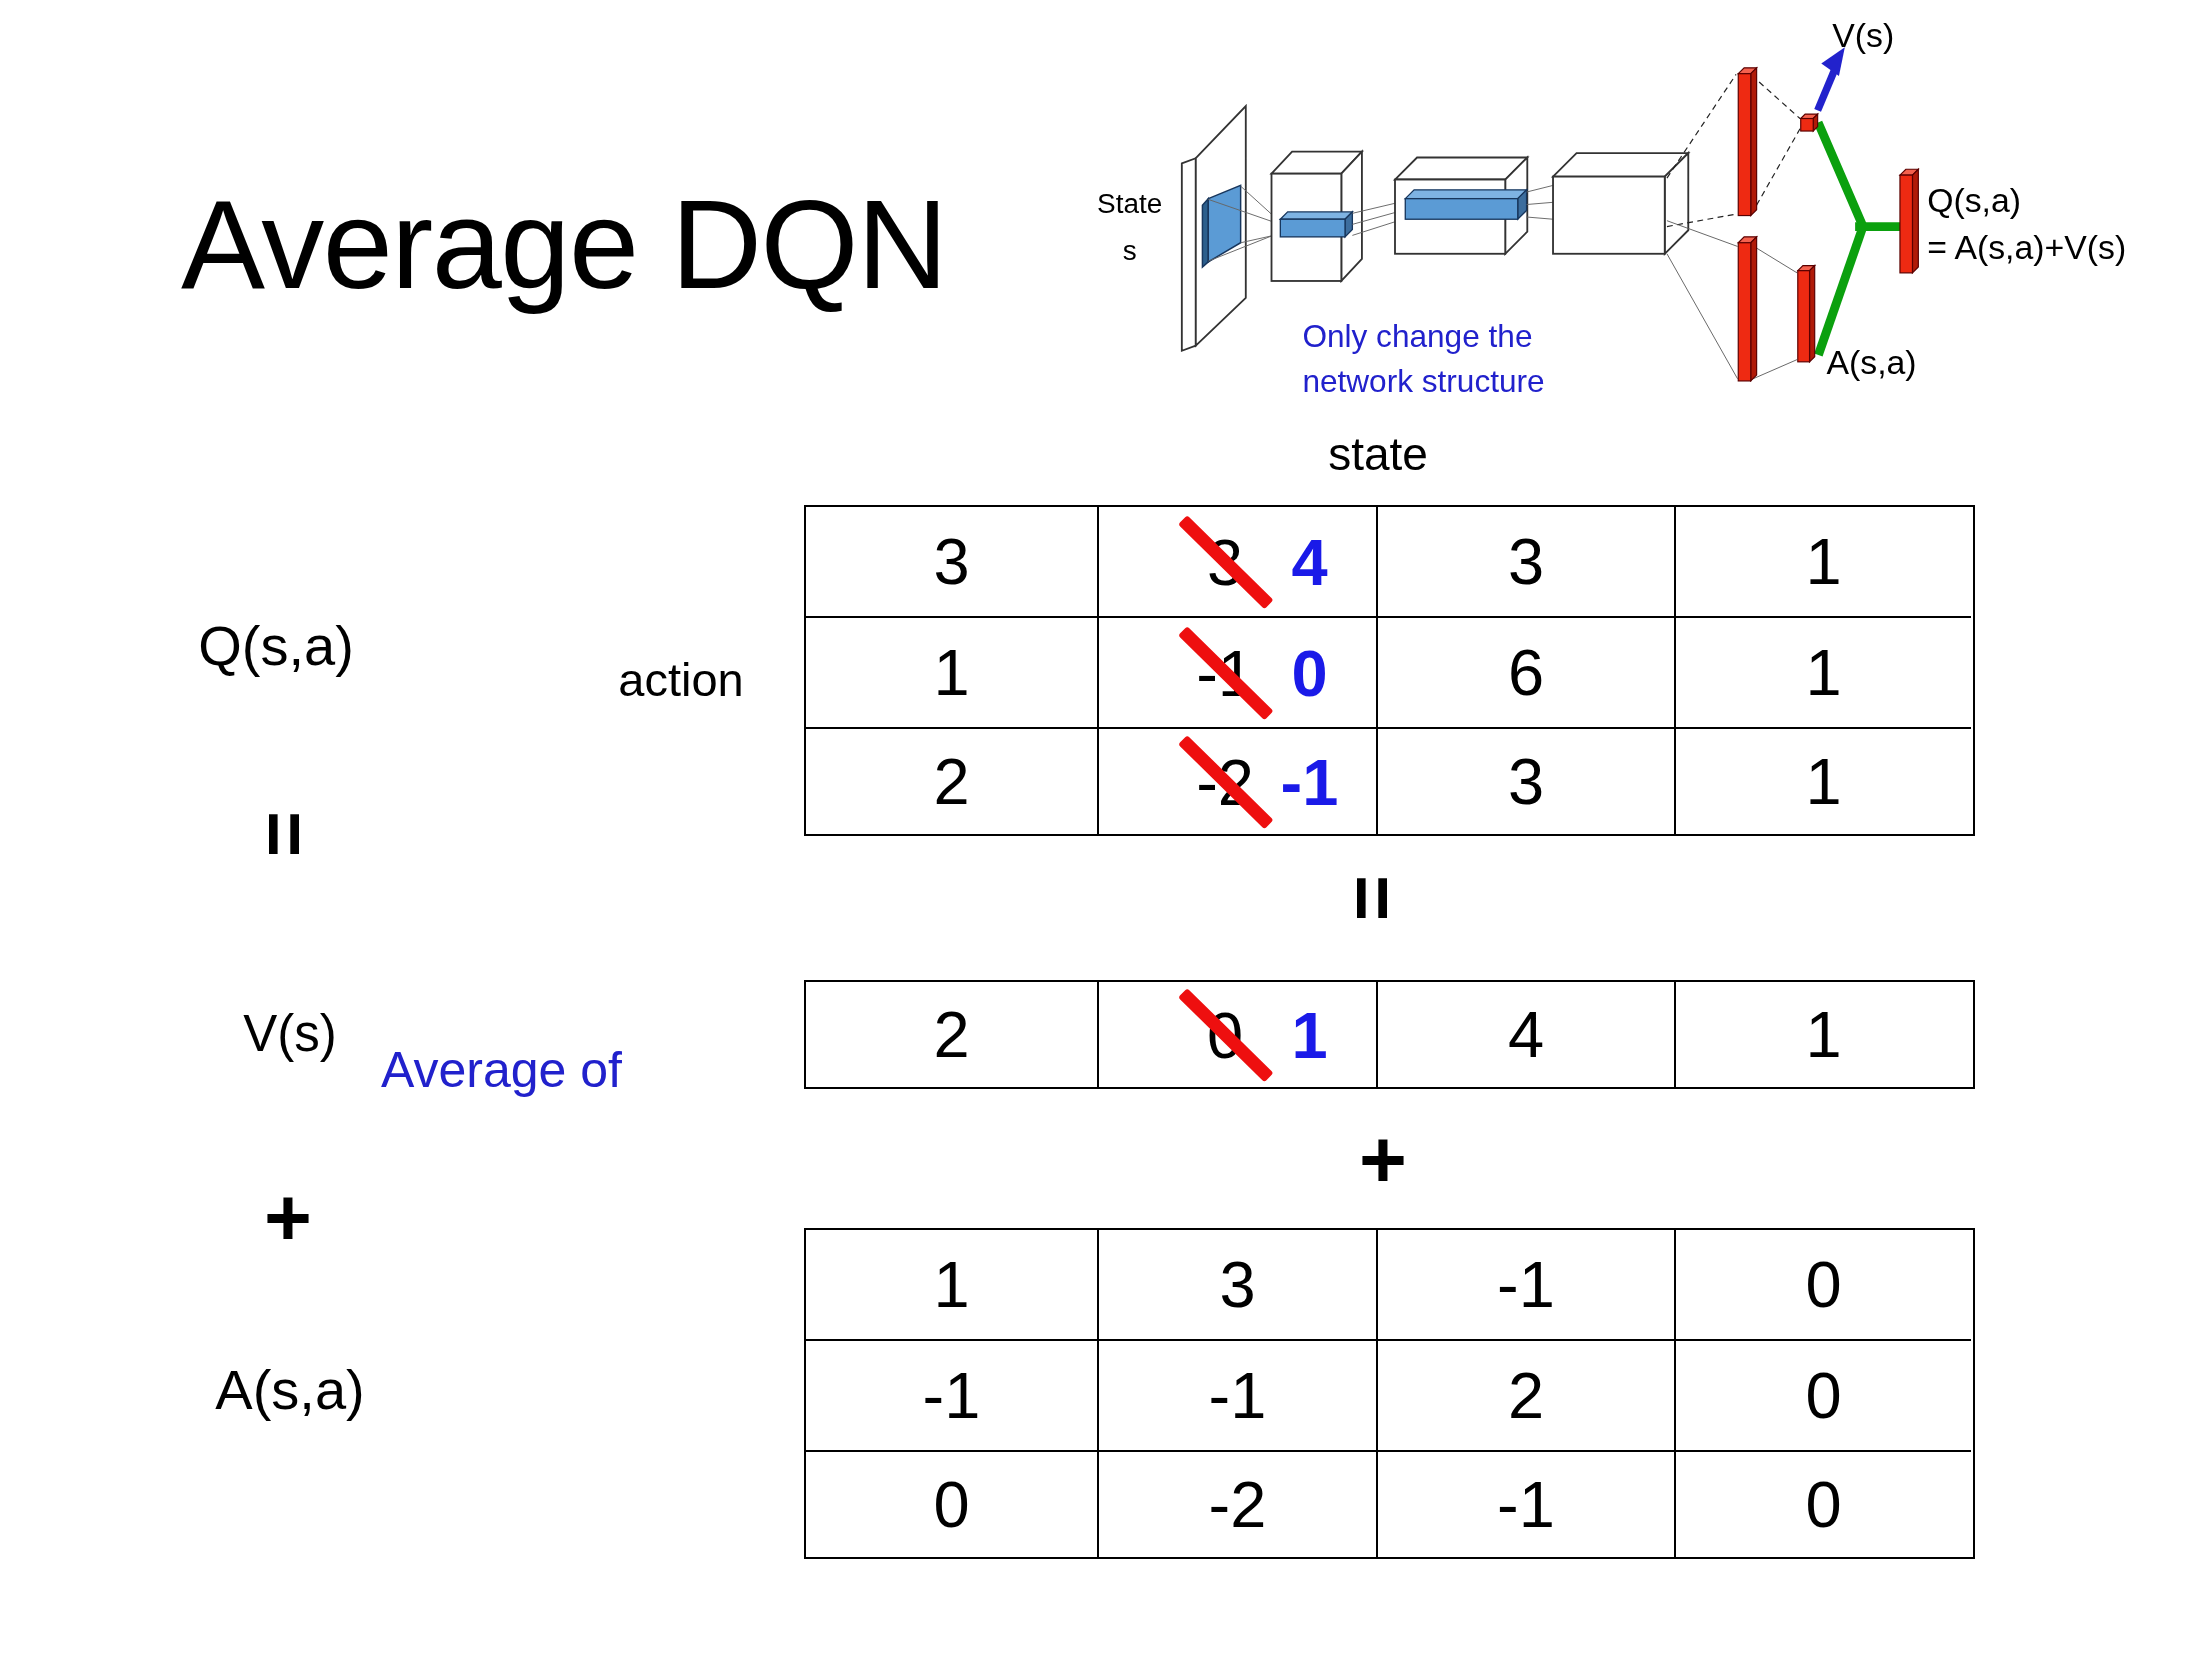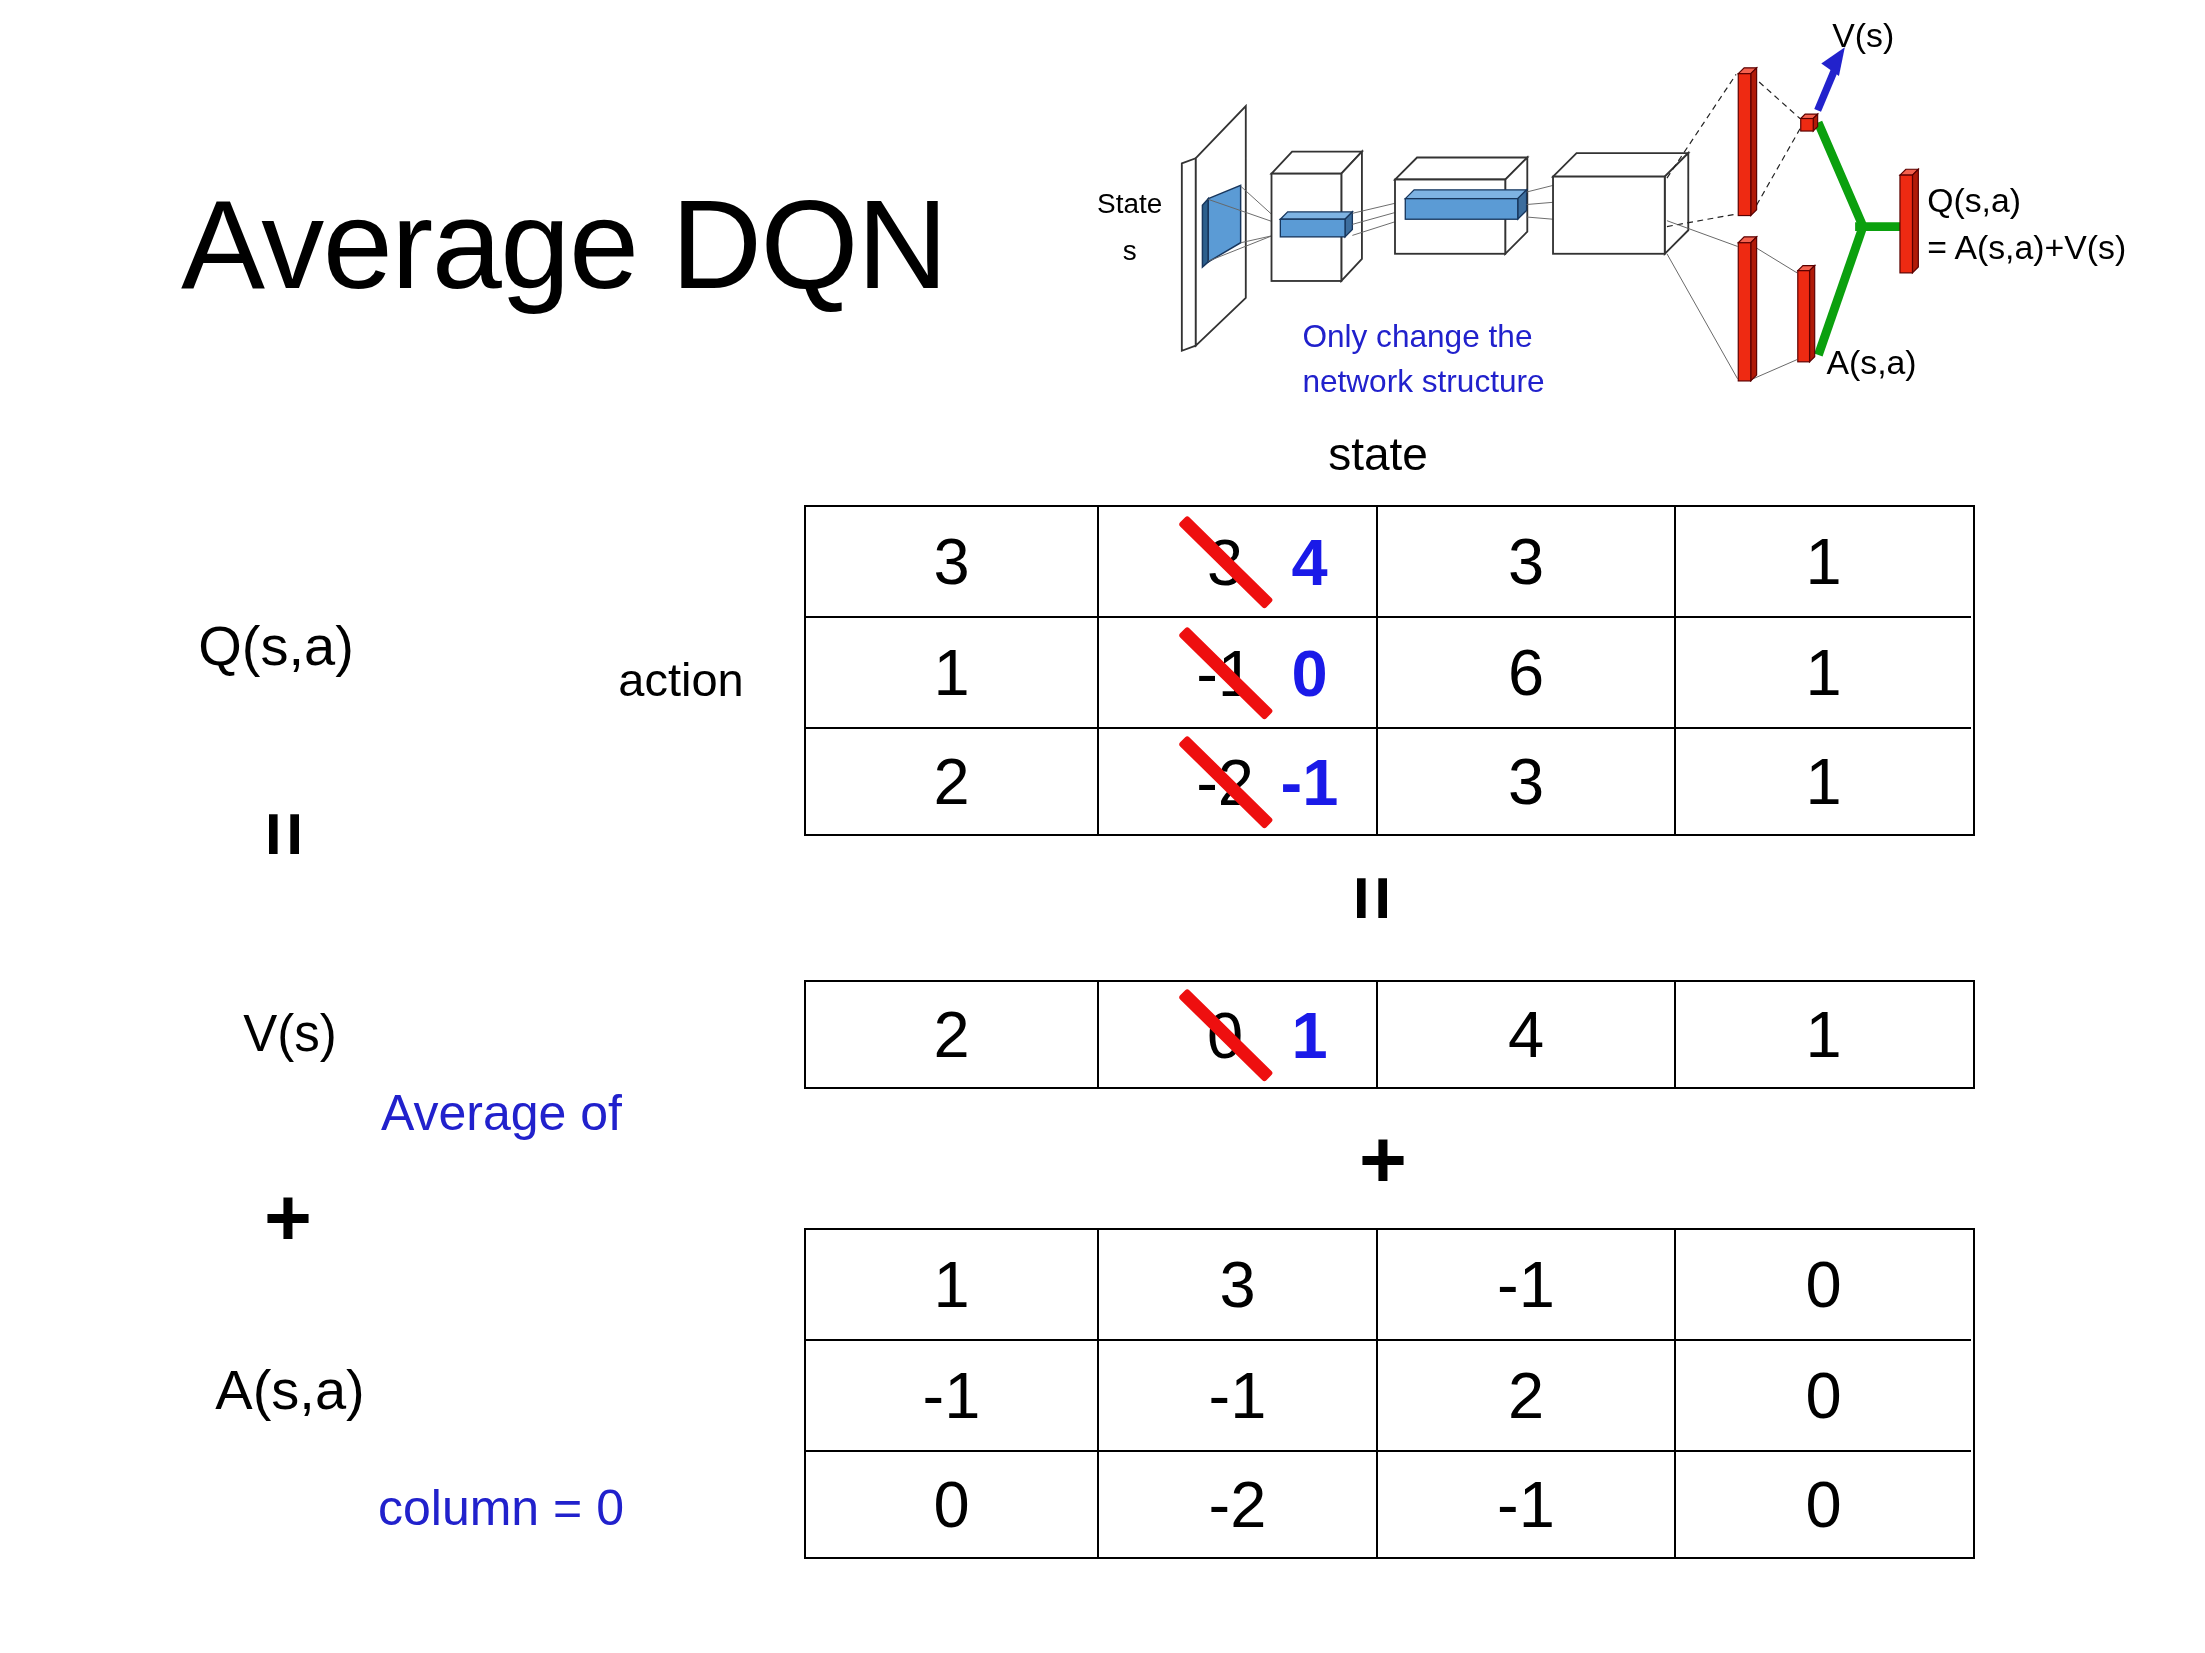--- a/index.html
+++ b/index.html
@@ -15,21 +15,21 @@
   .q-lbl{left:276px;top:645px;font-size:56px;}
   .v-lbl{left:290px;top:1033px;font-size:51px;}
   .a-lbl{left:290px;top:1389px;font-size:56px;}
   .rot-eq{font-size:79px;font-weight:700;transform:translate(-50%,-50%) rotate(90deg);}
   .eq-left{left:285px;top:834px;}
   .eq-mid{left:1373px;top:898px;}
   .plus{font-size:82px;font-weight:700;}
   .plus-left{left:288px;top:1217px;}
   .plus-mid{left:1383px;top:1159px;}
   .bluetxt{position:absolute;color:#2121cc;font-size:50px;line-height:94px;white-space:nowrap;}
-  .avg{left:381px;top:1066px;}
+  .avg{left:381px;top:1023px;}
   .sum{left:378px;top:1461px;}
 
   
   .tbl{position:absolute;left:804px;width:1171px;border:2.9px solid #000;background:#fff;
        display:grid;grid-template-columns:293px 279px 298px 295px;box-sizing:border-box;}
   .q-tbl{top:505px;}
   .v-tbl{top:980px;}
   .a-tbl{top:1228px;}
   .cell{height:111px;display:flex;align-items:center;justify-content:center;
         font-size:65px;box-sizing:border-box;position:relative;}
@@ -182,21 +182,20 @@
 <div class="ctr rot-eq eq-mid">=</div>
 <div class="ctr v-lbl">V(s)</div>
 <div class="ctr plus plus-left">+</div>
 <div class="ctr plus plus-mid">+</div>
 <div class="ctr a-lbl">A(s,a)</div>
 
 <div class="bluetxt avg">
   <div>Average of</div>
 </div>
 <div class="bluetxt sum">
-  <div>column = 0</div>
 </div>
 
 <div class="tbl q-tbl">
   <div class="cell br bb">
       <span>3</span>
     </div>
   <div class="cell br bb">
     <span class="old-val">3</span>
     <div class="strike"></div>
     <span class="new-val">4</span>

